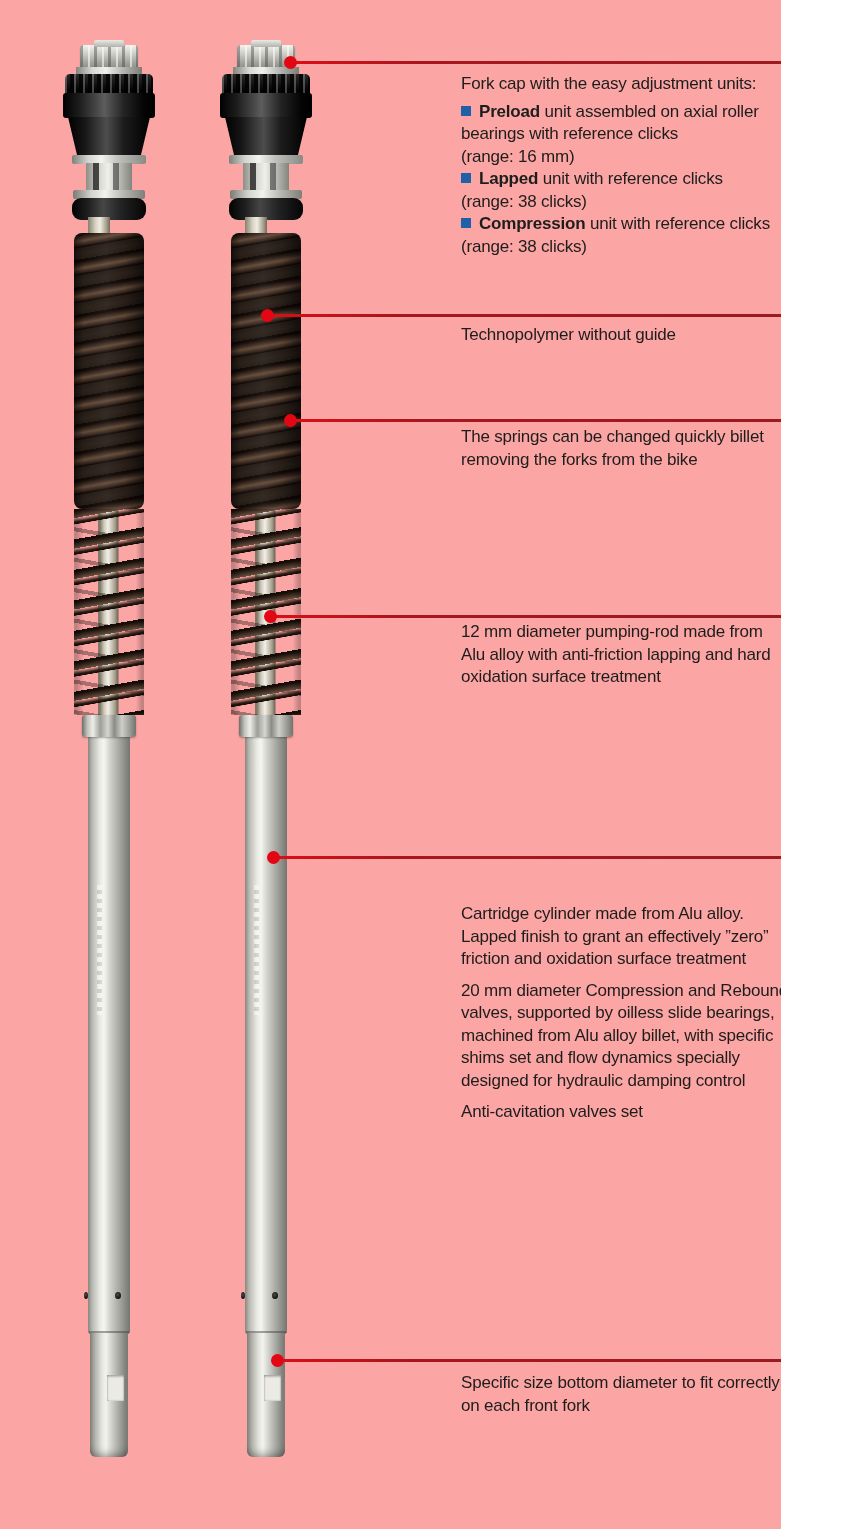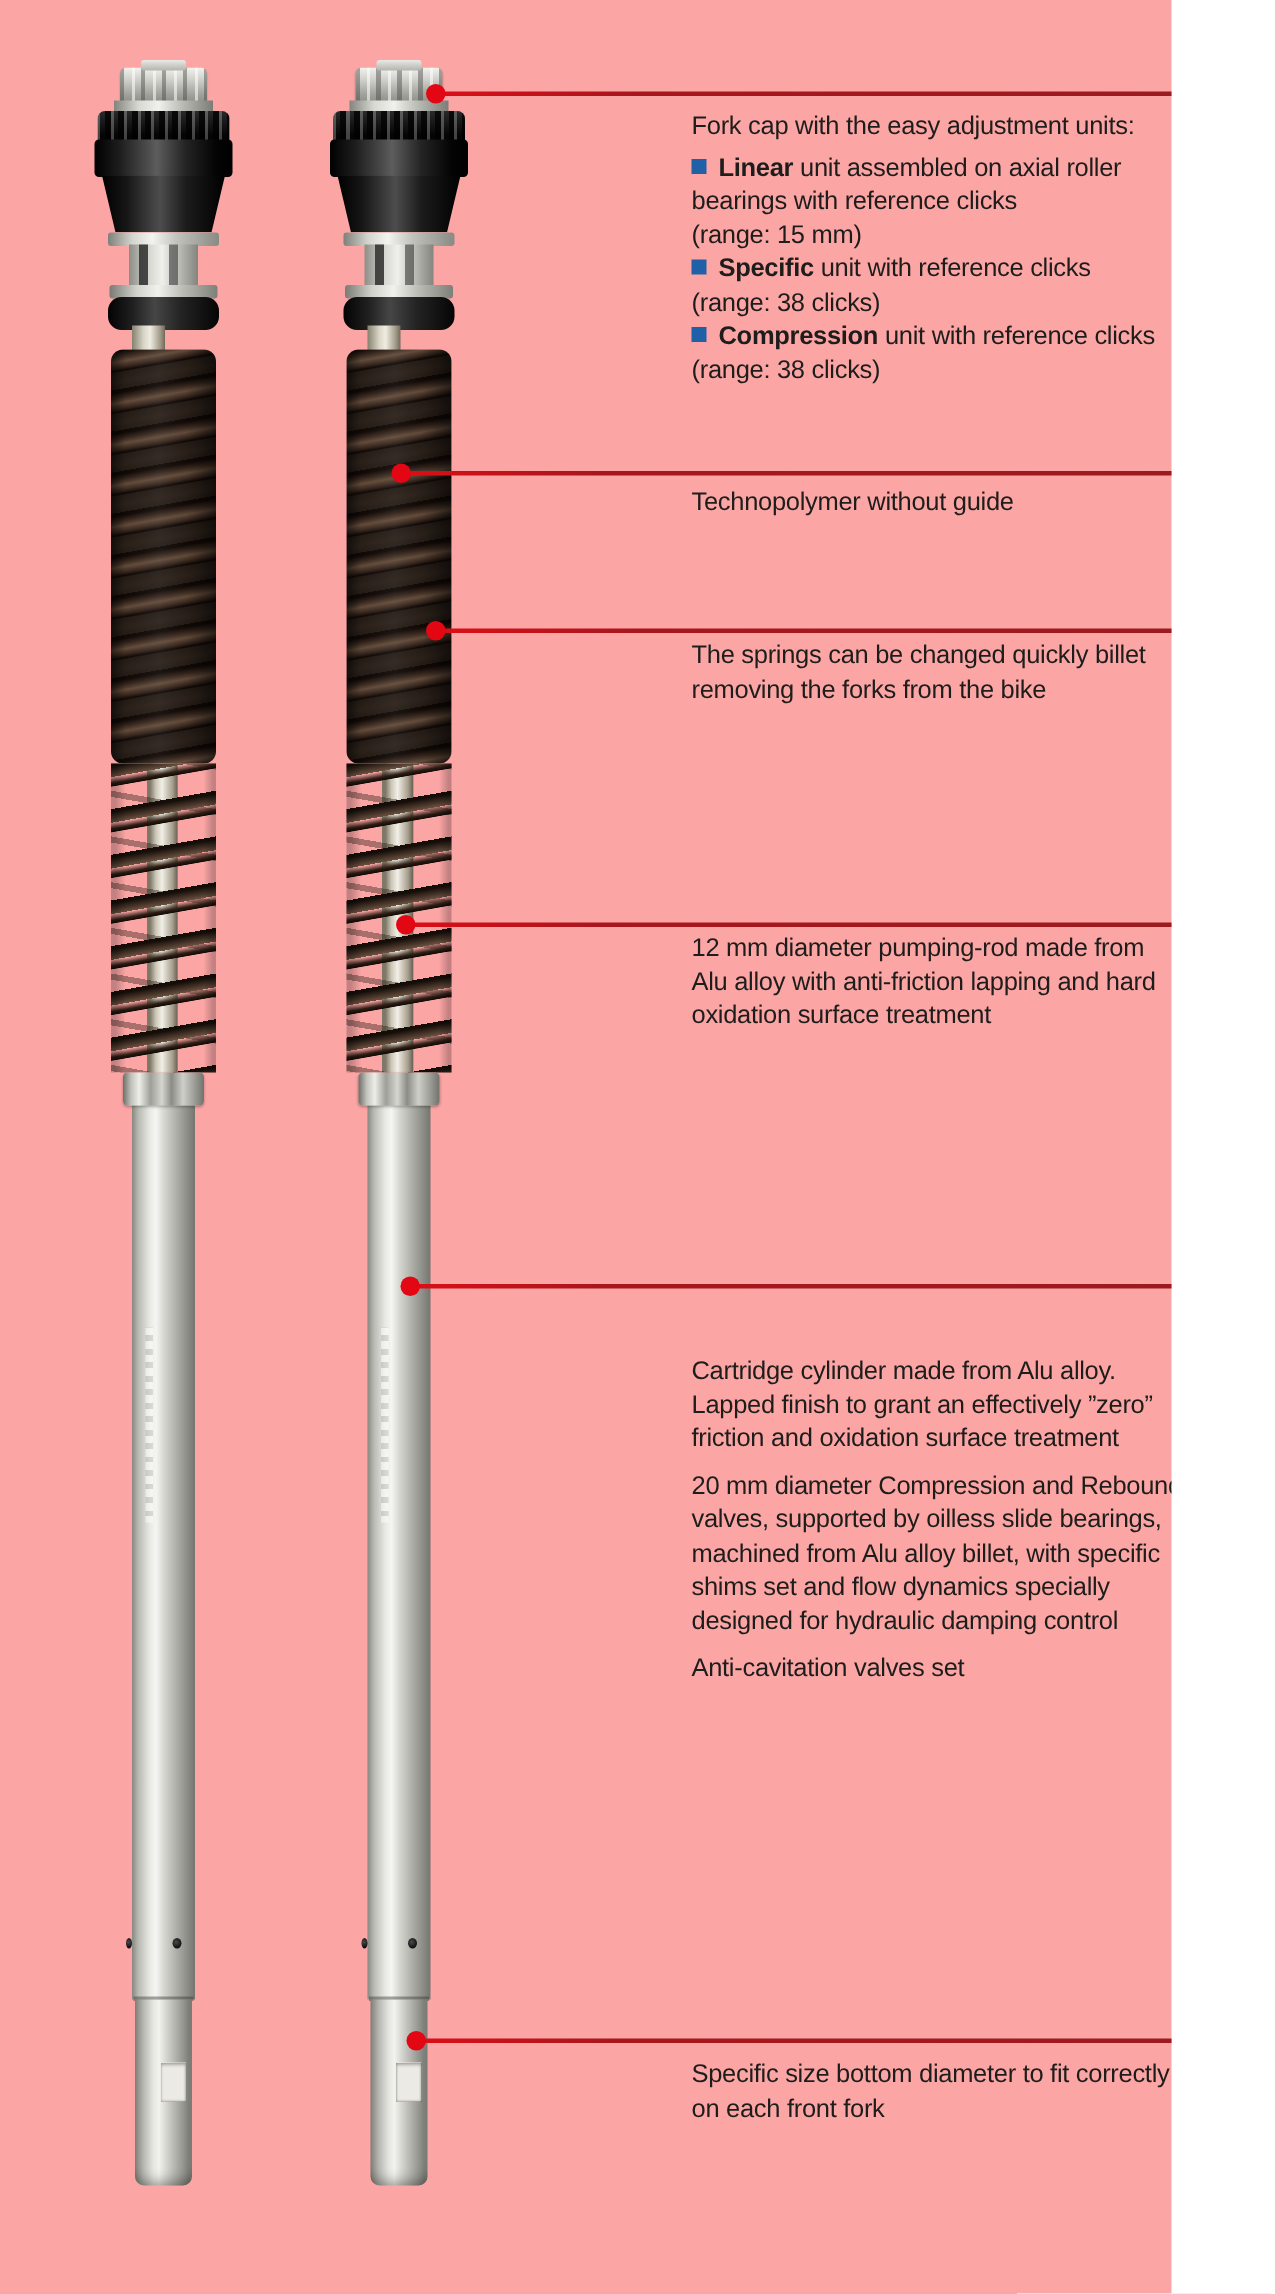--- a/index.html
+++ b/index.html
@@ -193,24 +193,24 @@
     <div class="line"></div>
     <div class="dot"></div>
   </div>
   <div class="callout c5">
     <div class="line"></div>
     <div class="dot"></div>
   </div>
 
   <div class="annotation-block ab-0">
       <p class="ann-seg"><span>Fork cap with the easy adjustment units:</span></p>
-      <p class="ann-seg"><span class="bullet"></span><strong>Linear</strong><span> unit assembled on axial roller
+      <p class="ann-seg"><span class="bullet"></span><strong>Preload</strong><span> unit assembled on axial roller
 bearings with reference clicks
-(range: 15 mm)</span></p>
-      <p class="ann-seg"><span class="bullet"></span><strong>Specific</strong><span> unit with reference clicks
+(range: 16 mm)</span></p>
+      <p class="ann-seg"><span class="bullet"></span><strong>Lapped</strong><span> unit with reference clicks
 (range: 38 clicks)</span></p>
       <p class="ann-seg"><span class="bullet"></span><strong>Compression</strong><span> unit with reference clicks
 (range: 38 clicks)</span></p>
     </div>
   <div class="annotation-block ab-1">
       <p class="ann-seg"><span>Technopolymer without guide</span></p>
     </div>
   <div class="annotation-block ab-2">
       <p class="ann-seg"><span>The springs can be changed quickly billet
 removing the forks from the bike</span></p>

